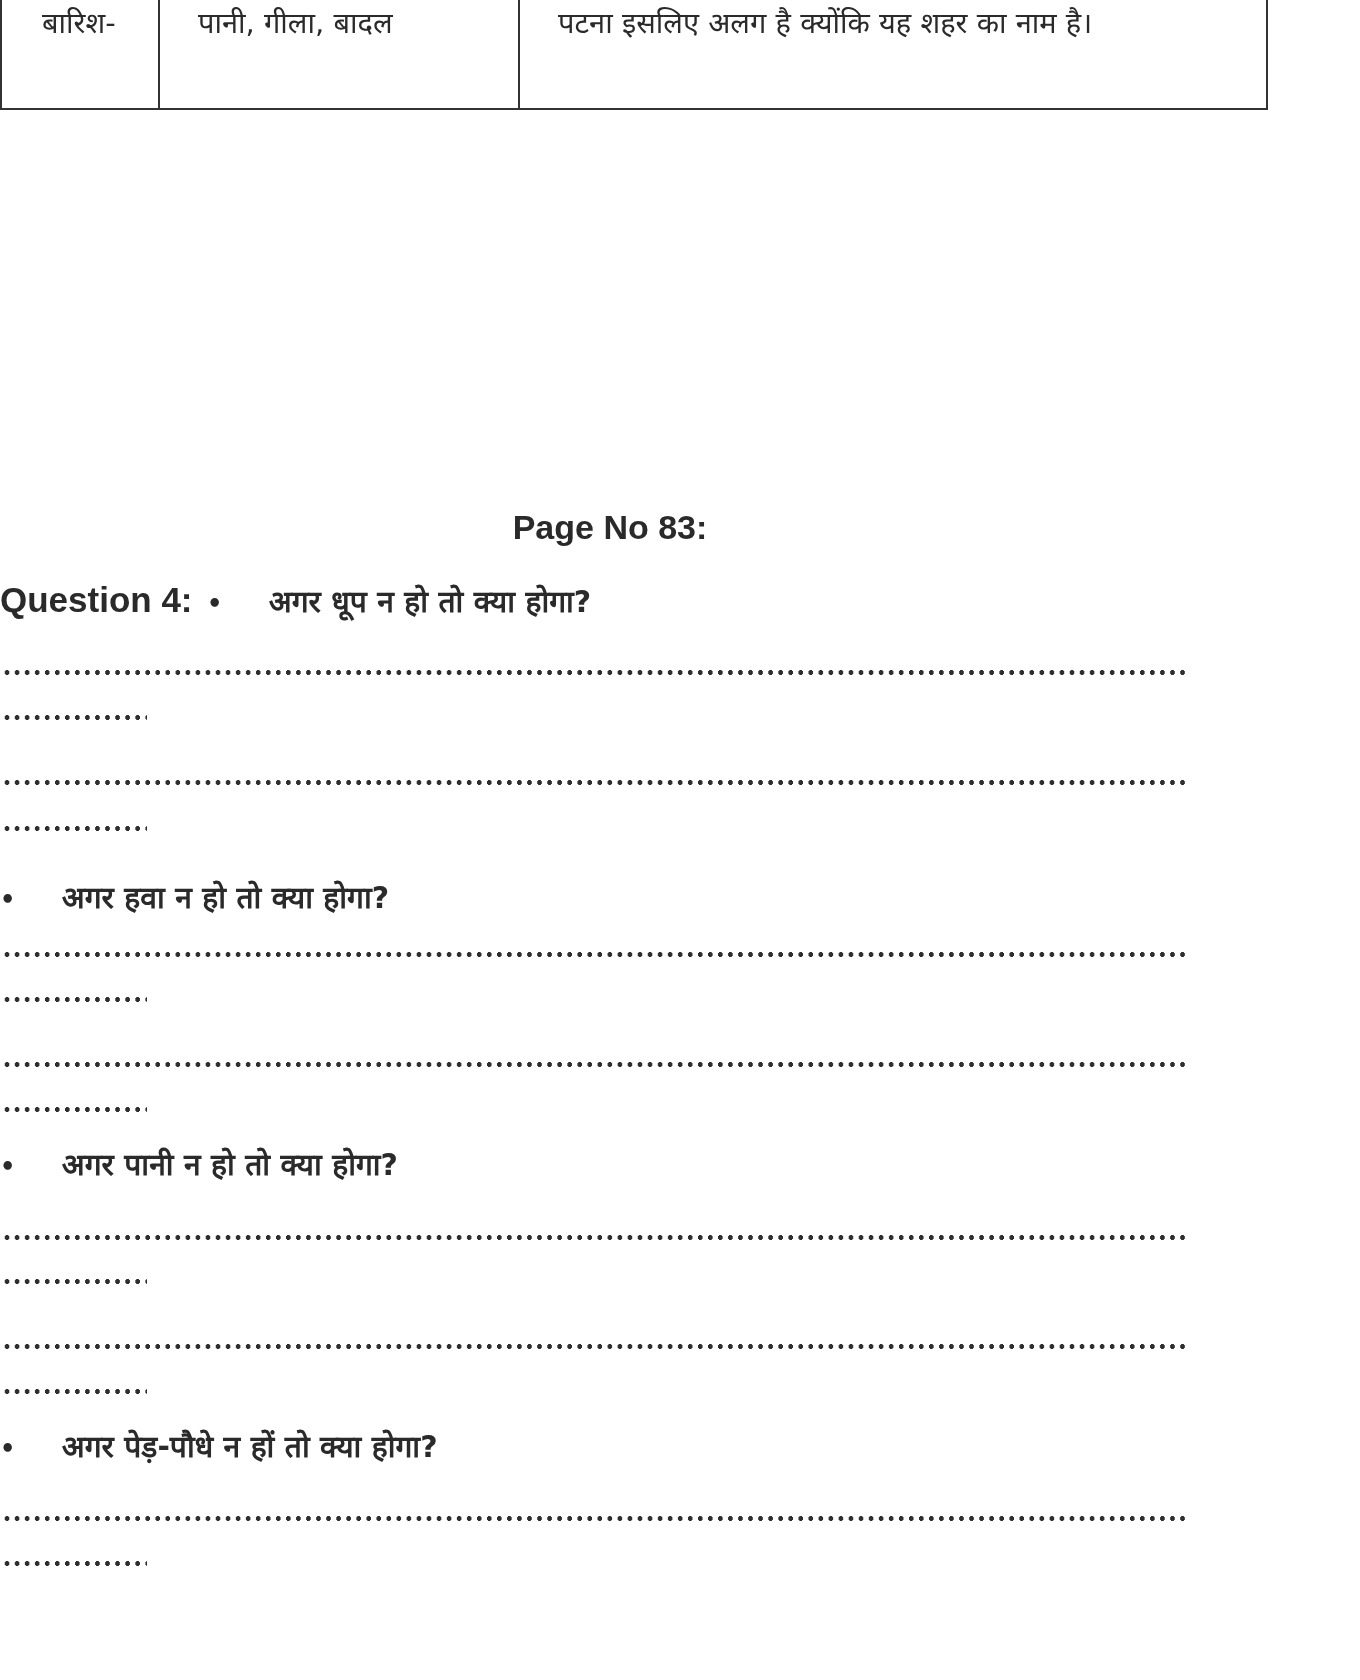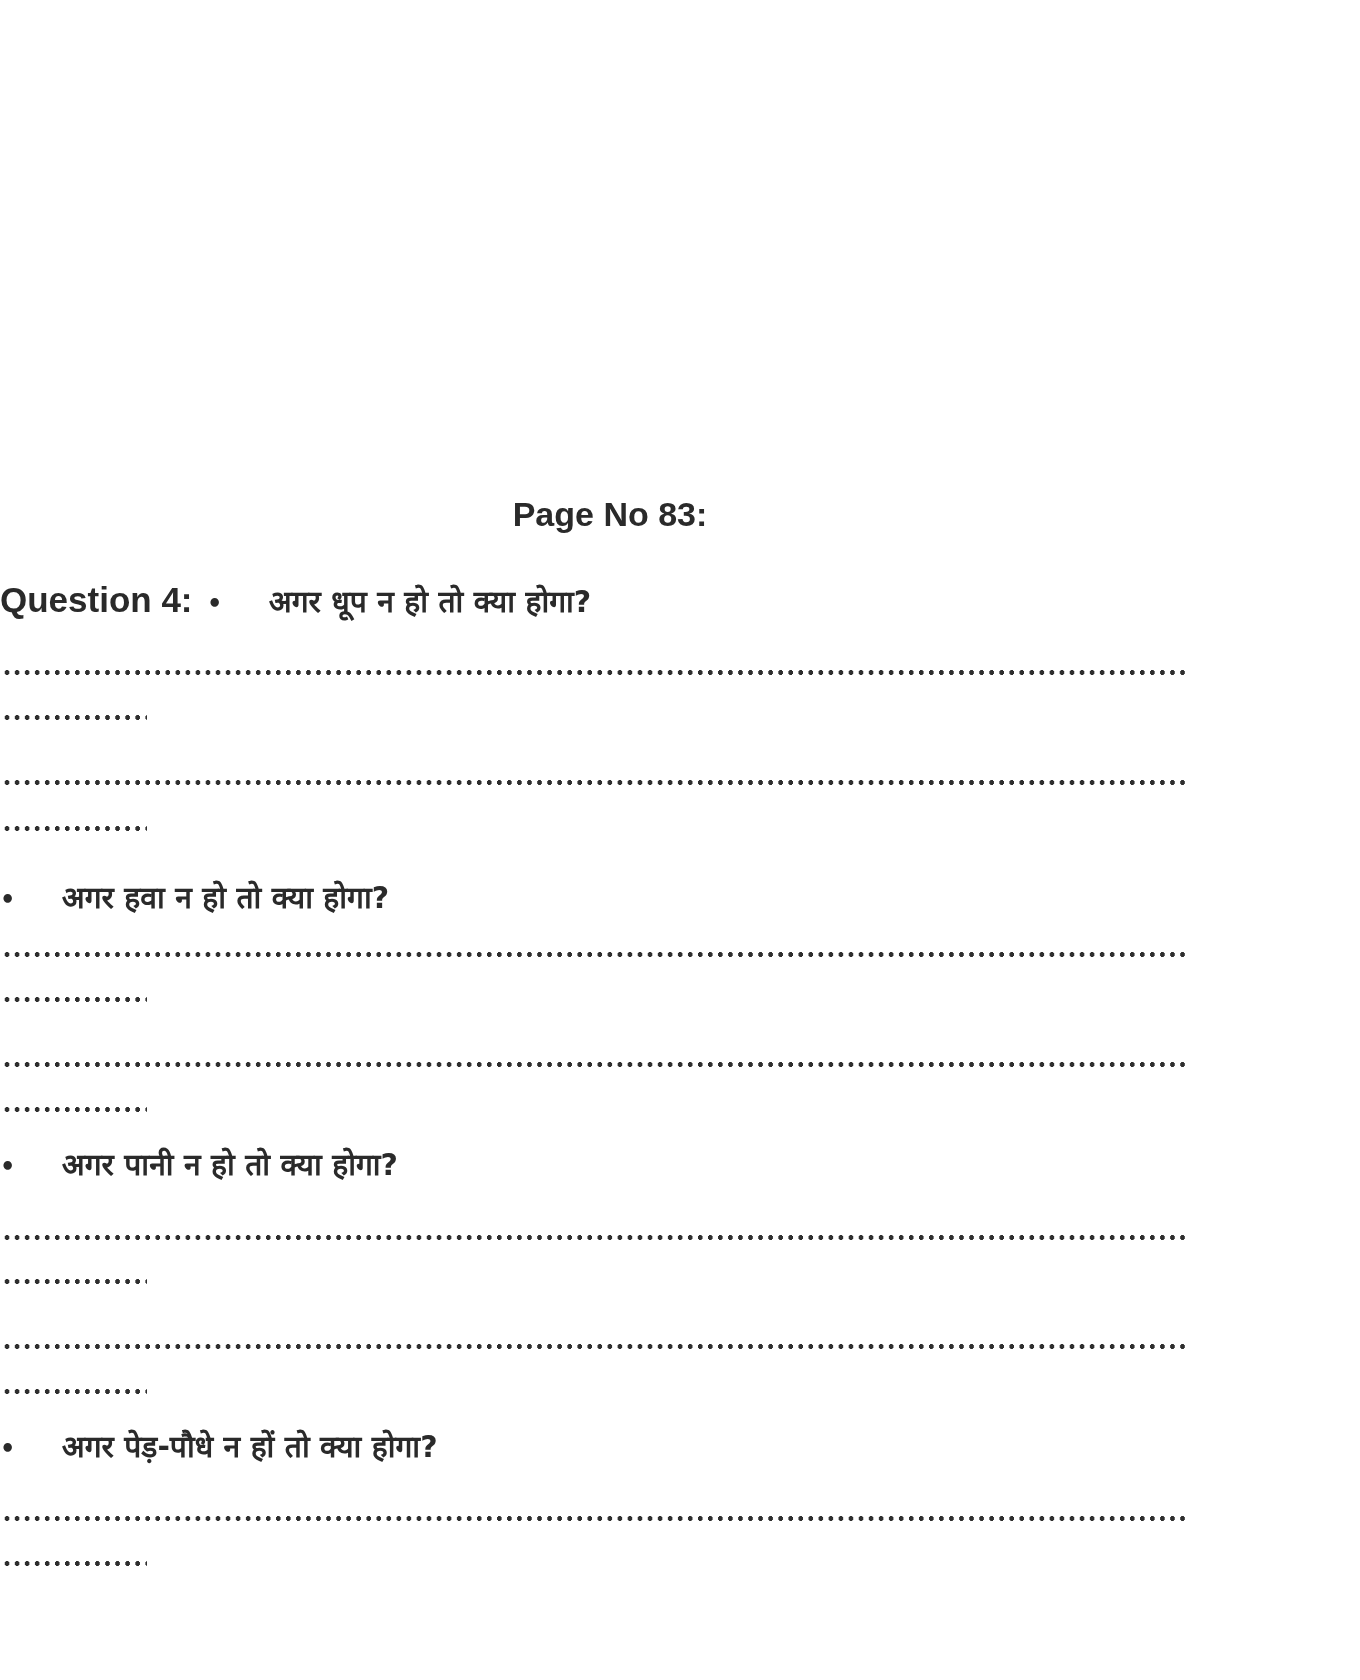--- a/index.html
+++ b/index.html
@@ -40,21 +40,21 @@
       padding-top: 2px;
     }
     .answer-table td.col-word .cell-text { padding-left: 40px; }
     .answer-table td.col-related .cell-text { padding-left: 38px; }
     .answer-table td.col-reason .cell-text { padding-left: 38px; padding-right: 8px; }
 
     .page-heading {
       position: absolute;
       left: 0;
       width: 1220px;
-      top: 495px;
+      top: 508px;
       text-align: center;
       font-family: "Liberation Sans", "DejaVu Sans", sans-serif;
       font-weight: bold;
       font-size: 34px;
       color: #2a2a2a;
     }
 
     .question {
       position: absolute;
       left: 0;
@@ -91,20 +91,31 @@
       background-repeat: repeat-x;
     }
     .dot-line.full { width: 1184px; }
     .dot-line.short { width: 145px; }
   </style>
 </head>
 <body>
 
 <table class="answer-table">
   <tbody>
+    <tr>
+      <td class="col-word">
+          <span class="cell-text">बारिश-</span>
+        </td>
+      <td class="col-related">
+          <span class="cell-text">पानी, गीला, बादल</span>
+        </td>
+      <td class="col-reason">
+          <span class="cell-text">पटना इसलिए अलग है क्योंकि यह शहर का नाम है।</span>
+        </td>
+    </tr>
   </tbody>
 </table>
 
 <div class="page-heading">Page No 83:</div>
 
 <div class="question" style="top:580px;">
   <span class="q-label">Question 4:</span>
   <span class="bullet">•</span>
   <span class="q-text">अगर धूप न हो तो क्या होगा?</span>
 </div>

